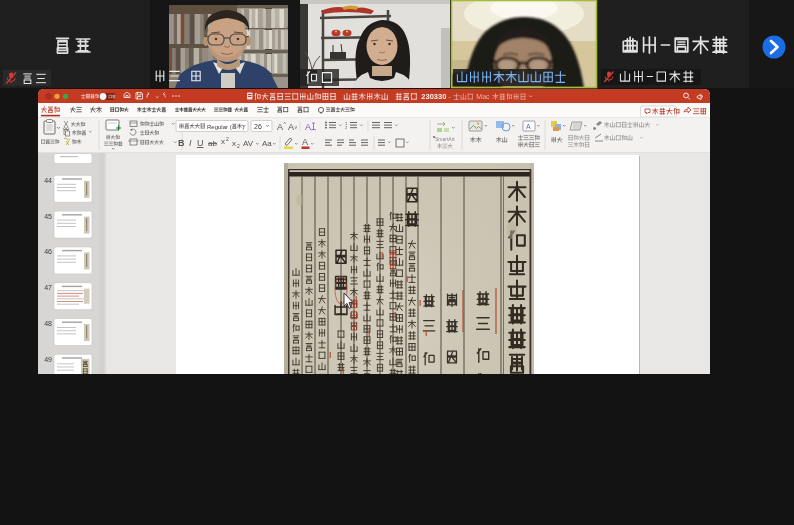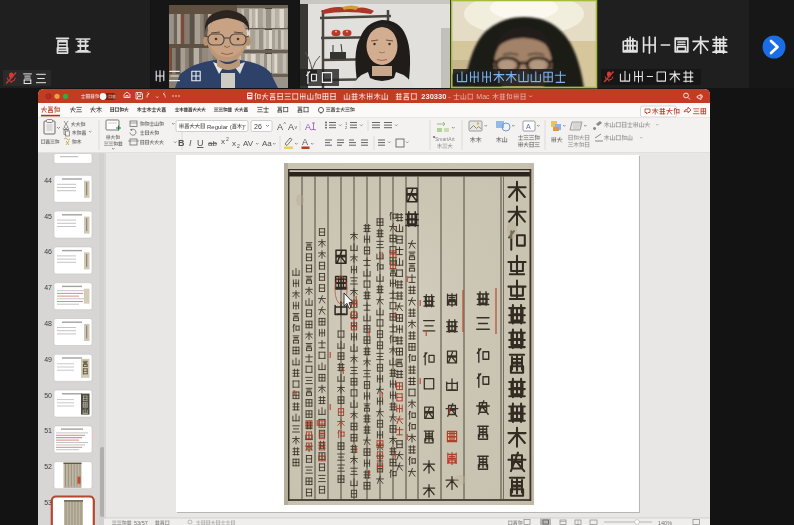--- a/index.html
+++ b/index.html
@@ -1,14 +1,14 @@
 <!DOCTYPE html>
 <html><head><meta charset="utf-8"><style>
 html,body{margin:0;padding:0;background:#131313;}
-#wrap{position:relative;width:794px;height:525px;overflow:hidden;}
+#wrap{position:relative;width:794px;height:374px;overflow:hidden;}
 svg{display:block;}
 text{font-family:"Liberation Sans",sans-serif;}
 </style></head><body>
 <div id="wrap">
 <svg width="794" height="525" viewBox="0 0 794 525">
       <rect x="0" y="0" width="794" height="525" fill="#131313"></rect>
       <rect x="0" y="0" width="150" height="88" fill="#1f1f1f"></rect>
       <path d="M56.5 38.4L68.5 38.4M58.2 41.8L66.8 41.8M58.2 44.8L66.8 44.8M57.4 47.9L67.6 47.9M57.4 47.9L57.4 53.1M67.6 47.9L67.6 53.1M57.4 53.1L67.6 53.1M58.0 40.6L67.0 40.6M58.0 40.6L58.0 50.4M67.0 40.6L67.0 50.4M58.0 50.4L67.0 50.4M76.2 39.0L89.8 39.0M77.9 45.5L88.1 45.5M75.9 52.0L90.1 52.0M78.1 41.6L87.9 41.6M78.1 46.1L87.9 46.1M80.4 39.7L80.4 51.3M85.6 39.7L85.6 51.3M78.1 50.7L87.9 50.7" stroke="#dedede" stroke-width="1.60" fill="none" stroke-linecap="round"></path>
       <rect x="3" y="70" width="48" height="16" fill="#2b2b2b" opacity="0.9"></rect>
       <g transform="translate(6,72.5)">

